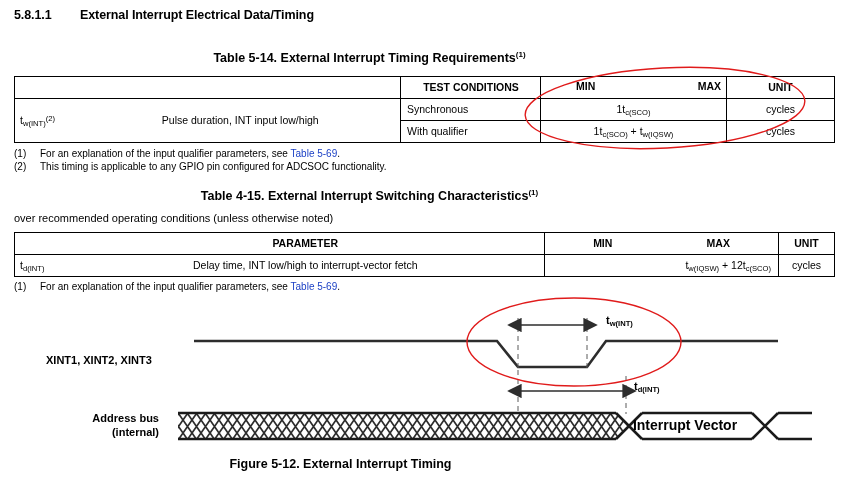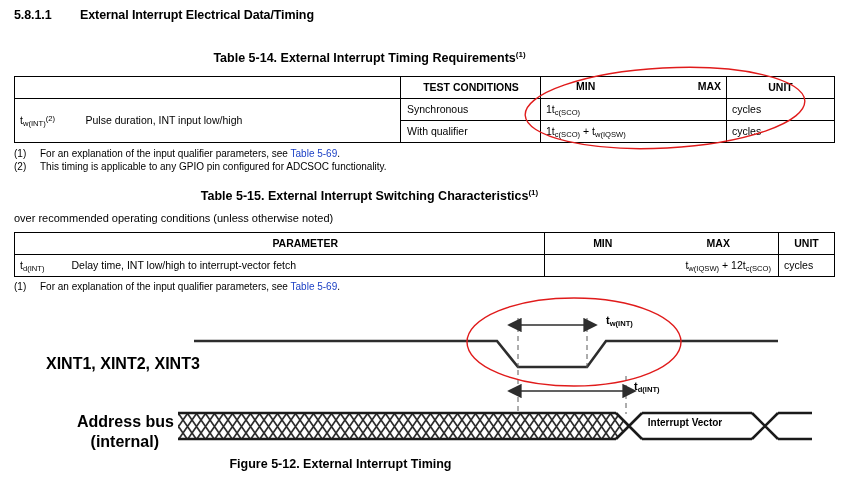--- a/index.html
+++ b/index.html
@@ -39,21 +39,21 @@
     padding:2px 5px;
     font-weight:normal;
     vertical-align:middle;
     line-height:1.15;
   }
   table.dt th{font-weight:bold;text-align:center;}
   .hdr-row th{height:17px;}
   .b-row td{height:17px;}
   .no-l{border-left:none !important;margin-top:48px;}
   .no-r{border-right:none !important;}
-  .ctr{text-align:left;}
+  .ctr{text-align:center;}
   .lft{text-align:left;}
   .rgt{text-align:right;}
 
   sub{font-size:7.6px;vertical-align:-0.22em;line-height:0;}
   sup{font-size:7.6px;vertical-align:0.45em;line-height:0;}
 
   
   .fnotes{position:absolute;font-size:10px;line-height:1.32;}
   .fn{white-space:nowrap;}
   .fn .mark{display:inline-block;width:26px;}
@@ -61,21 +61,21 @@
 
   .over-line{
     position:absolute;left:14px;font-size:11px;white-space:nowrap;
   }
 
   
   .fig{position:absolute;left:0;top:290px;width:848px;height:165px;padding-left:12px;}
   .fig svg{display:block;}
 
   .sig-label{
-    position:absolute;font-size:16px;font-weight:bold;
+    position:absolute;font-size:11px;font-weight:bold;
     white-space:nowrap;line-height:1.25;
   }
 
   .fig-caption{
     position:absolute;width:681px;text-align:center;top:457px;
     font-size:12.5px;font-weight:bold;white-space:nowrap;
   }
 </style>
 </head>
 <body>
@@ -139,21 +139,21 @@
   <div class="fnotes" style="left:14px;top:147px;">
     <div class="fn">
       <span class="mark">(1)</span><span>For an explanation of the input qualifier parameters, see </span><span class="lnk">Table 5-69</span><span>.</span>
     </div>
     <div class="fn">
       <span class="mark">(2)</span><span>This timing is applicable to any GPIO pin configured for ADCSOC functionality.</span>
     </div>
   </div>
 
   <div class="tbl-title" style="top:188px;">
-    <span>Table 5-15.  External Interrupt Switching Characteristics</span><span class="sup">(1)</span>
+    <span>Table 4-15.  External Interrupt Switching Characteristics</span><span class="sup">(1)</span>
   </div>
 
   <div class="over-line" style="top:212px;">over recommended operating conditions (unless otherwise noted)</div>
 
   <table class="dt" style="left:14px;top:232px;width:820px;">
     <colgroup>
       <col style="width:52px">
         <col style="width:478px">
         <col style="width:116px">
         <col style="width:118px">
@@ -244,21 +244,21 @@
     </svg>
 
     <div style="position:absolute;left:606px;top:24px;font-size:11px;font-weight:bold;white-space:nowrap;">
       <span>t</span><sub>w(INT)</sub>
     </div>
 
     <div style="position:absolute;left:634px;top:90px;font-size:11px;font-weight:bold;white-space:nowrap;">
       <span>t</span><sub>d(INT)</sub>
     </div>
 
-    <div style="position:absolute;left:630px;top:127px;width:110px;text-align:center;font-size:10px;font-weight:bold;white-space:nowrap;">Interrupt Vector</div>
+    <div style="position:absolute;left:630px;top:127px;width:110px;text-align:center;font-size:14px;font-weight:bold;white-space:nowrap;">Interrupt Vector</div>
   </div>
 
   <div class="sig-label" style="left:46px;top:354px;">XINT1, XINT2, XINT3</div>
 
   <div class="sig-label" style="left:77px;top:412px;width:82px;text-align:right;">
     <span>Address bus</span><br>
     <span>(internal)</span>
   </div>
 
   <div class="fig-caption">Figure 5-12. External Interrupt Timing</div>

